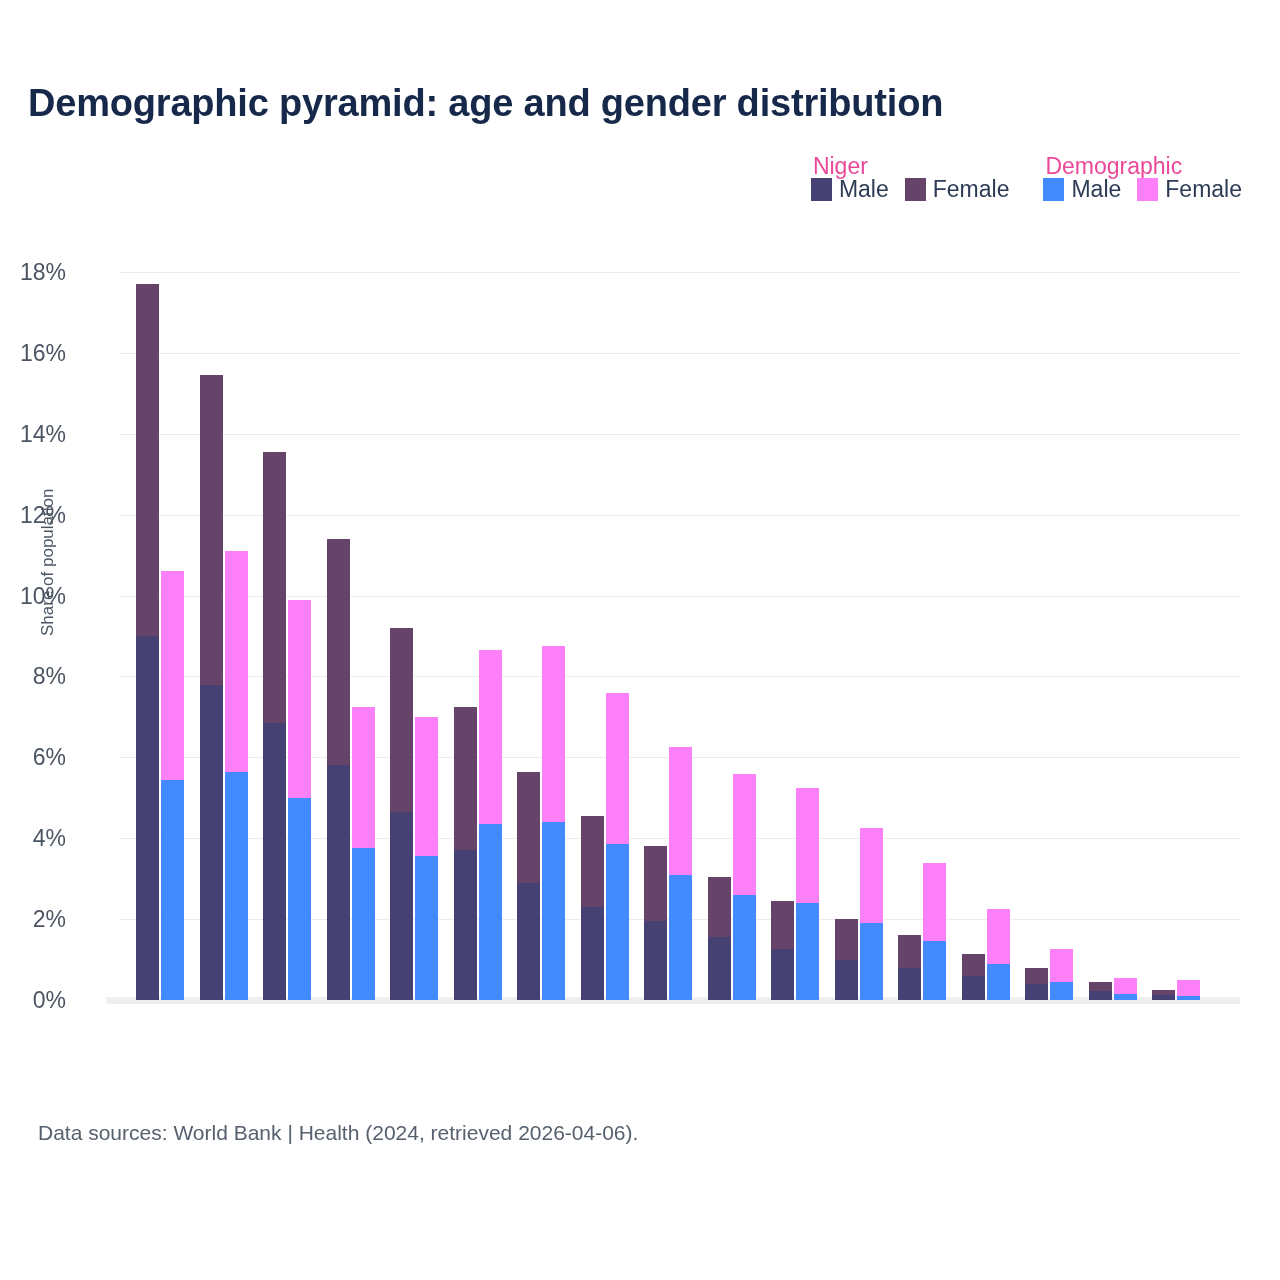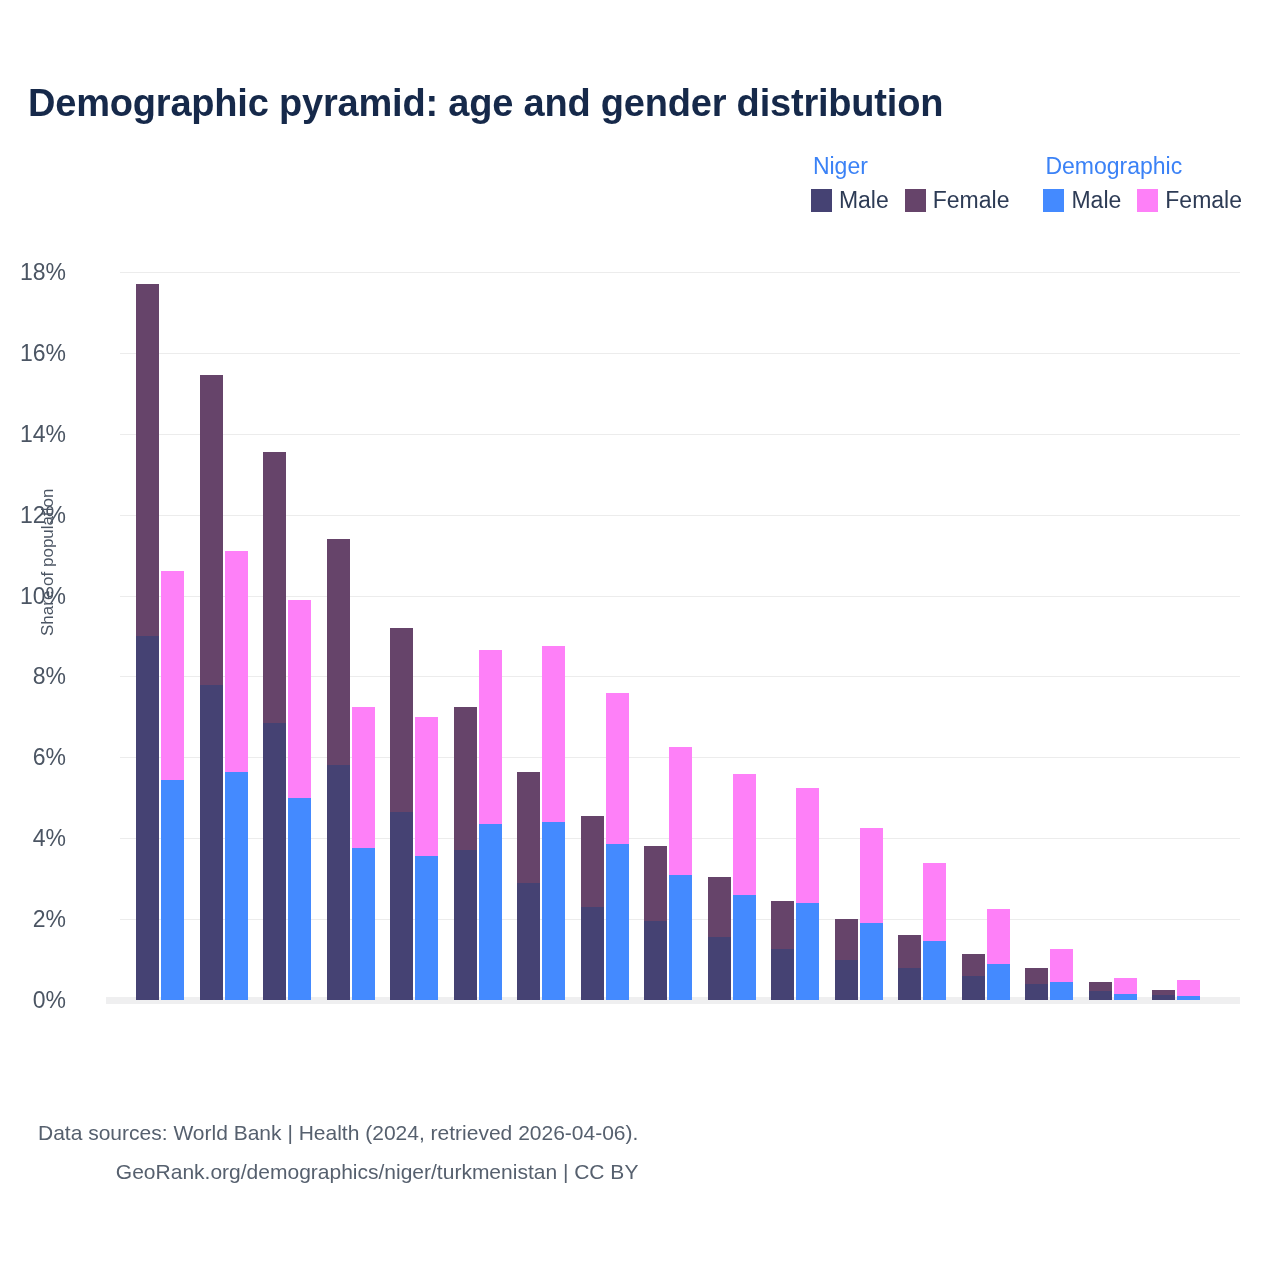--- a/index.html
+++ b/index.html
@@ -44,23 +44,22 @@
     align-items: flex-start;
     gap: 34px;
   }
   .legend-group {
     display: flex;
     flex-direction: column;
     align-items: flex-start;
   }
   .legend-group-title {
     font-size: 23px;
-    color: #3b82f6;
+    color: #ec4899;
     line-height: 1;
-    margin-bottom: 11px;
     padding-left: 2px;
     white-space: nowrap;
   }
   .legend-items {
     display: flex;
     flex-direction: row;
     gap: 16px;
     align-items: center;
   }
   .legend-item {
@@ -150,21 +149,21 @@
 
   
   .footer {
     position: absolute;
     left: 38px;
     top: 1113px;
     font-size: 21px;
     line-height: 39px;
     color: #56606e;
   }
-  .footer div { white-space: nowrap; text-align: right; }
+  .footer div { white-space: nowrap; }
 </style>
 </head>
 <body>
 
 <div id="chart-root">
 
   <div class="chart-title">Demographic pyramid: age and gender distribution</div>
 
   <div class="legend">
     <div class="legend-group">
@@ -386,16 +385,15 @@
         </div>
         <div class="bar turkm" style="height: 20.2222px;">
           <div class="seg lower" style="height: 4.04444px; background: rgb(68, 138, 255);"></div>
           <div class="seg" style="bottom: 4.04444px; height: 16.1778px; background: rgb(254, 128, 248);"></div>
         </div>
       </div>
     </div>
 
   <div class="footer">
     <div>Data sources: World Bank | Health (2024, retrieved 2026-04-06).</div>
-    <div>GeoRank.org/demographics/niger/turkmenistan | CC BY</div>
   </div>
 
 </div>
 
 </body></html>

